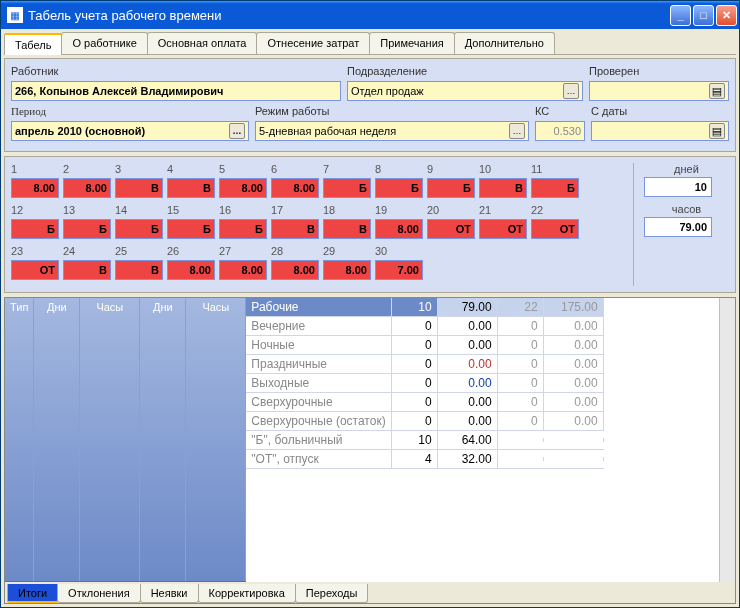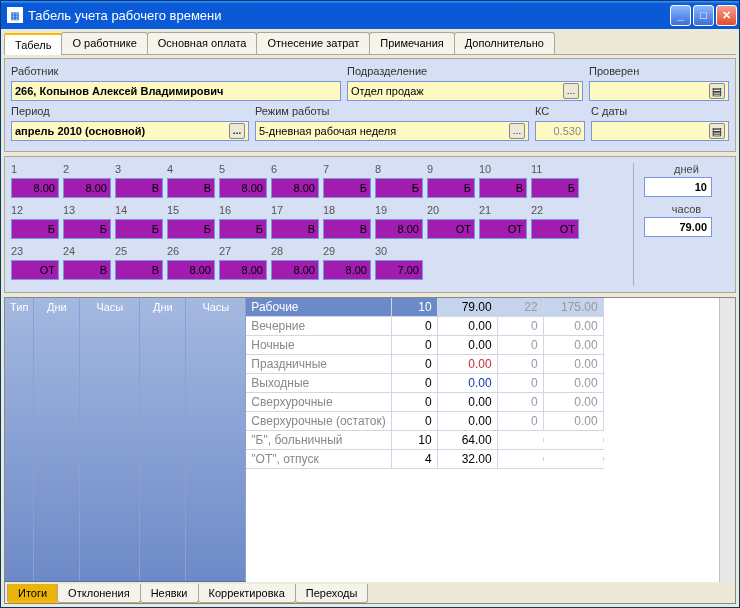--- a/index.html
+++ b/index.html
@@ -127,28 +127,29 @@
   padding: 6px;
   margin-bottom: 4px;
   display: flex;
   gap: 10px;
 }
 .grid-main { flex: 1; }
 .day-row { display: flex; gap: 4px; margin-bottom: 2px; }
 .day-col { width: 48px; }
 .day-num { color: #555; font-size: 11px; margin-bottom: 1px; }
 .day-cell {
-  background: #a21caf;
+  background: #ef4444;
   border: 1px solid #7a96df;
   height: 20px;
   width: 48px;
   display: flex;
   align-items: center;
   justify-content: flex-end;
   padding: 0 3px;
+  font-weight: bold;
 }
 .totals-side {
   width: 96px;
   border-left: 1px solid #9fb0d8;
   padding-left: 10px;
   display: flex;
   flex-direction: column;
   gap: 6px;
   text-align: center;
 }
@@ -199,21 +200,21 @@
 .btab {
   padding: 3px 10px;
   background: #f5f4ea;
   border: 1px solid #aca899;
   border-top: none;
   border-radius: 0 0 3px 3px;
   margin-right: -1px;
   cursor: pointer;
   position: relative;
 }
-.btab.active { background: #eab308; }
+.btab.active { background: #1d4ed8; }
 .btab.active::after{
   content:"";
   position:absolute;
   bottom:-1px;left:0;right:0;height:2px;background:#ffb700;
 }
 .scrollbar-v{
   width:16px;
   background:#e8e8e8;
   border-left:1px solid #c0c0c0;
 }
@@ -261,21 +262,21 @@
         <div class="field" style="flex:0 0 236px;">
           <span>Отдел продаж</span>
           <span class="ellipsis-btn">…</span>
         </div>
         <div class="field" style="flex:1;">
           <span></span>
           <span class="cal-btn">▤</span>
         </div>
       </div>
       <div class="row">
-        <div style="flex:0 0 238px;">
+        <div style="flex:0 0 238px;font-family:Liberation Serif, serif;">
           <div class="lbl">Период</div>
         </div>
         <div style="flex:0 0 274px;">
           <div class="lbl">Режим работы</div>
         </div>
         <div style="flex:0 0 50px;">
           <div class="lbl">КС</div>
         </div>
         <div style="flex:1;">
           <div class="lbl">С даты</div>

